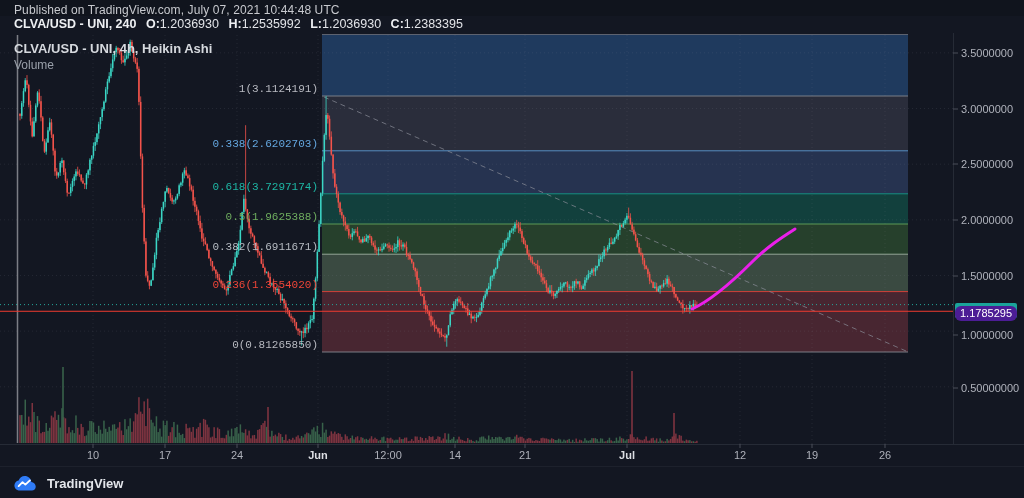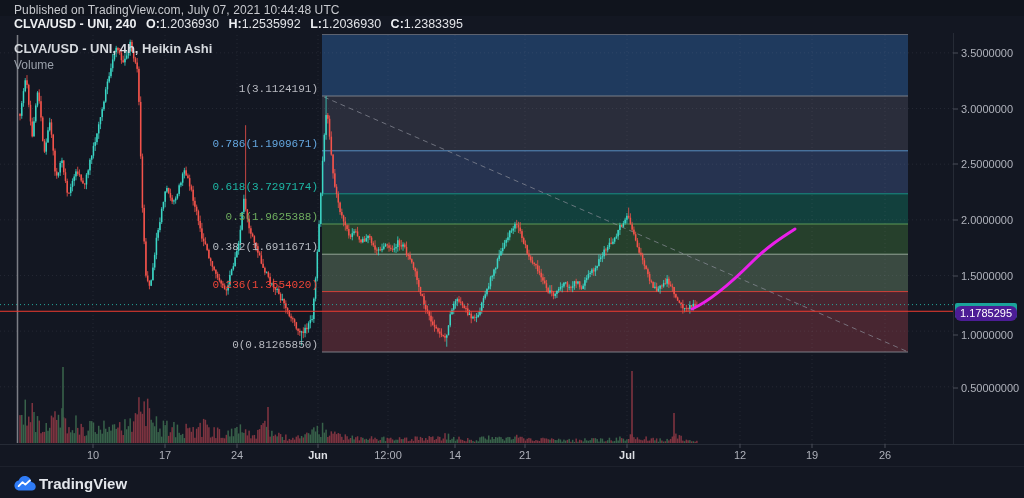--- a/index.html
+++ b/index.html
@@ -16,21 +16,21 @@
   .legend-title{left:14px;top:41px;font-size:13px;font-weight:bold;color:#d6d9de;}
   .legend-vol{left:14px;top:58px;font-size:12px;color:#9aa0aa;}
   .fib-lbl{font-size:11px;white-space:nowrap;transform:translateY(-100%);font-family:Liberation Mono, monospace;}
   .pax-lbl{left:961px;font-size:11px;color:#b0b3bc;white-space:nowrap;}
   .tax-lbl{top:449px;font-size:11px;color:#aeb1ba;transform:translateX(-50%);white-space:nowrap;}
   .tax-month{color:#dcdee3;font-weight:bold;}
   .badge{left:955px;width:62px;height:15px;border-radius:2px;color:#fff;
          font-size:11px;line-height:15px;text-align:center;}
   #footer{left:0;top:466px;width:1024px;height:32px;background:#131722;
           border-top:1px solid #1d212c;display:flex;align-items:center;}
-  #footer .brand{margin-left:0;font-size:15px;font-weight:bold;color:#e3e6eb;}
+  #footer .brand{margin-left:8px;font-size:13px;font-weight:bold;color:#e3e6eb;}
   #tv-logo{margin-left:13px;width:26px;height:18px;}
 </style>
 </head>
 <body>
 
 <div id="page">
 
   <div id="topbar" class="abs">
     <div class="abs pub-line">Published on TradingView.com, July 07, 2021 10:44:48 UTC</div>
     <div class="abs sym-line">
@@ -1286,21 +1286,21 @@
         <line x1="812" y1="444" x2="812" y2="448"></line>
         <line x1="885" y1="444" x2="885" y2="448"></line>
       </g>
     </svg>
 
   <div class="abs legend-title">CLVA/USD - UNI, 4h, Heikin Ashi</div>
   <div class="abs legend-vol">Volume</div>
 
   <div id="fib-labels">
       <div class="abs fib-lbl" style="right: 706px; top: 95px; color: rgb(184, 186, 193);">1(3.1124191)</div>
-      <div class="abs fib-lbl" style="right: 706px; top: 149.784px; color: rgb(100, 167, 224);">0.786(1.1909671)</div>
+      <div class="abs fib-lbl" style="right: 706px; top: 149.784px; color: rgb(100, 167, 224);">0.338(2.6202703)</div>
       <div class="abs fib-lbl" style="right: 706px; top: 192.792px; color: rgb(30, 183, 165);">0.618(3.7297174)</div>
       <div class="abs fib-lbl" style="right: 706px; top: 223px; color: rgb(111, 174, 95);">0.5(1.9625388)</div>
       <div class="abs fib-lbl" style="right: 706px; top: 253.208px; color: rgb(183, 188, 195);">0.382(1.6911671)</div>
       <div class="abs fib-lbl" style="right: 706px; top: 290.584px; color: rgb(239, 69, 56);">0.236(1.3554020)</div>
       <div class="abs fib-lbl" style="right: 706px; top: 351px; color: rgb(184, 186, 193);">0(0.81265850)</div>
     </div>
 
   <div id="price-axis">
       <div class="abs pax-lbl" style="top: 47px;">3.5000000</div>
       <div class="abs pax-lbl" style="top: 103px;">3.0000000</div>

